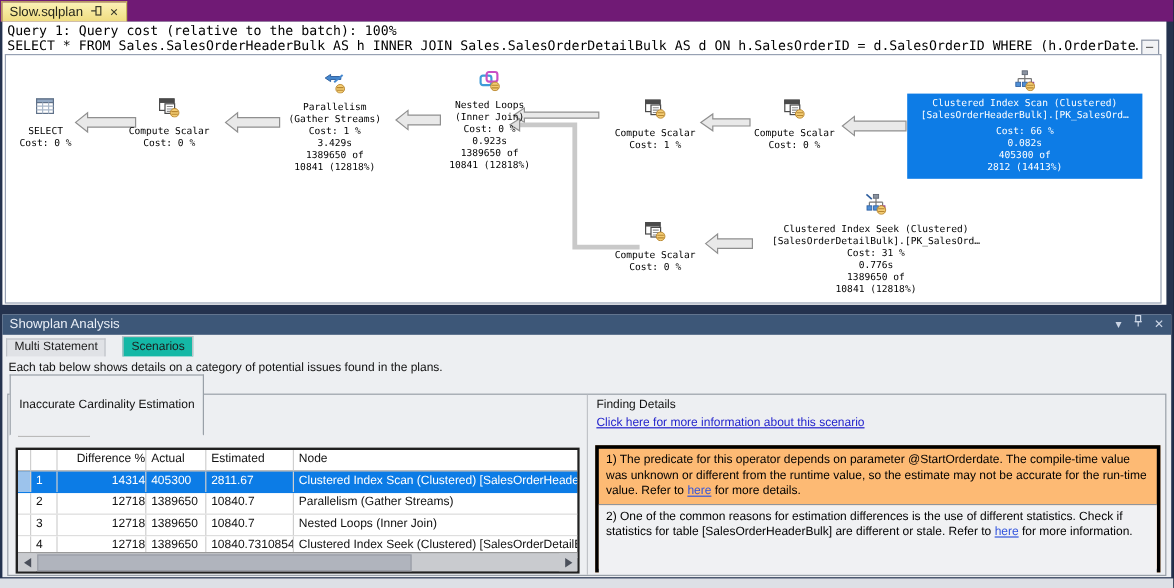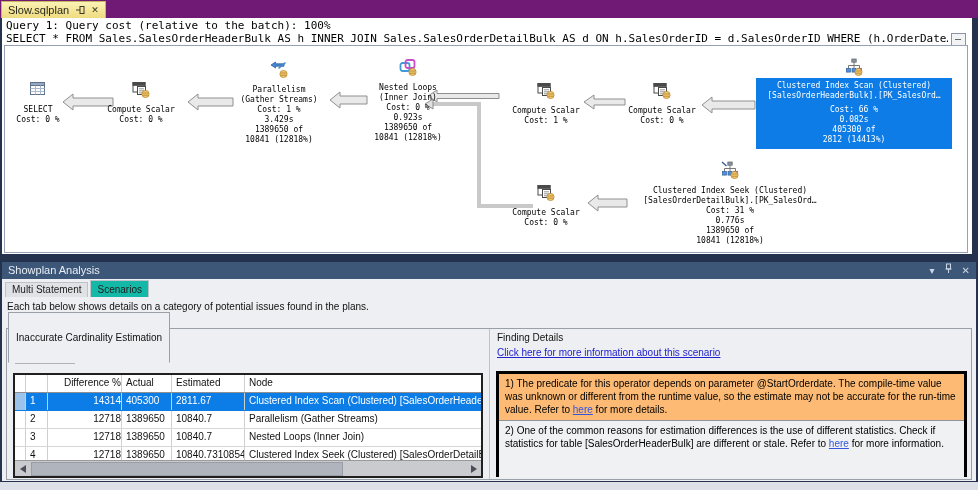--- a/index.html
+++ b/index.html
@@ -24,21 +24,21 @@
   .pnode{position:absolute;text-align:center;font-family:"DejaVu Sans Mono",monospace;font-size:8px;line-height:10px;color:#000;}
   .picon{display:block;height:18px;margin-bottom:7px;}
   .pl{white-space:nowrap;}
   .scanbox{position:absolute;left:751px;top:32px;width:196px;height:71px;background:#0d7ce6;color:#fff;font-family:"DejaVu Sans Mono",monospace;font-size:8px;line-height:10px;text-align:center;padding-top:3px;box-sizing:border-box;}
   .scanbox .gap{height:4px;}
 
   
   .panel{left:2px;top:262px;width:974px;height:219px;background:#edeff2;}
   .phead{position:absolute;left:0;top:0;width:100%;height:17px;background:#3d5778;color:#e9eef6;font-size:11px;line-height:17px;padding-left:6px;box-sizing:border-box;}
   .phicons{position:absolute;right:6px;top:0;height:17px;display:flex;align-items:center;gap:9px;color:#ccd6e6;font-size:10px;}
-  .ptabs{position:absolute;left:3px;top:18px;display:flex;align-items:flex-end;gap:2px;height:17px;}
+  .ptabs{position:absolute;left:3px;top:18px;display:flex;align-items:flex-end;gap:14px;height:17px;}
   .ptab{font-size:10px;padding:1px 6px 2px;background:#e0e2e6;border:1px solid #bfc2c8;border-bottom:none;color:#1c1c1c;}
   .ptab.active{background:#14b8a6;padding-top:3px;position:relative;z-index:2;}
   .pdesc{position:absolute;left:5px;top:39px;font-size:10px;color:#111;}
   .ctab{position:absolute;left:6px;top:50px;font-size:10px;background:#edeff2;border:1px solid #99a0a8;border-bottom:1px solid #edeff2;padding:19px 7px;z-index:3;color:#111;}
   .cbox{position:absolute;left:4px;top:66px;width:966px;height:152px;border:1px solid #99a0a8;background:#edeff2;box-sizing:border-box;}
 
   .flabel,.dlabel{position:absolute;font-size:10px;color:#111;}
   .flabel{left:8px;top:3px;}
   .btn{position:absolute;top:17px;height:18px;font-size:10px;background:#d2d2d2;border:1px solid #b3b3b3;color:#8f8f8f;text-align:center;line-height:16px;box-sizing:border-box;}
   .btn.back{left:8px;width:60px;}

